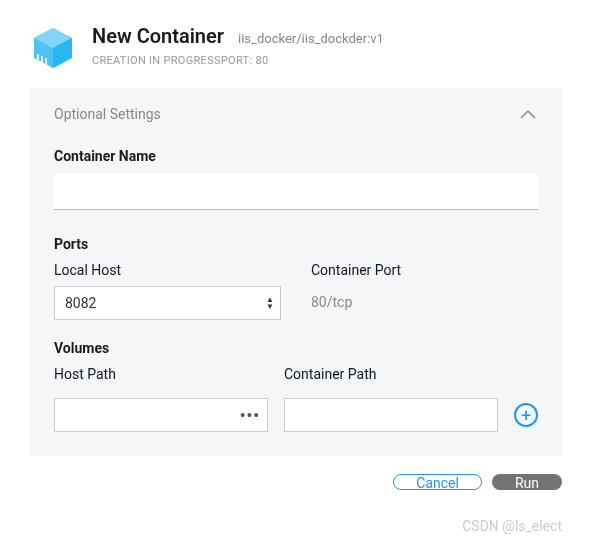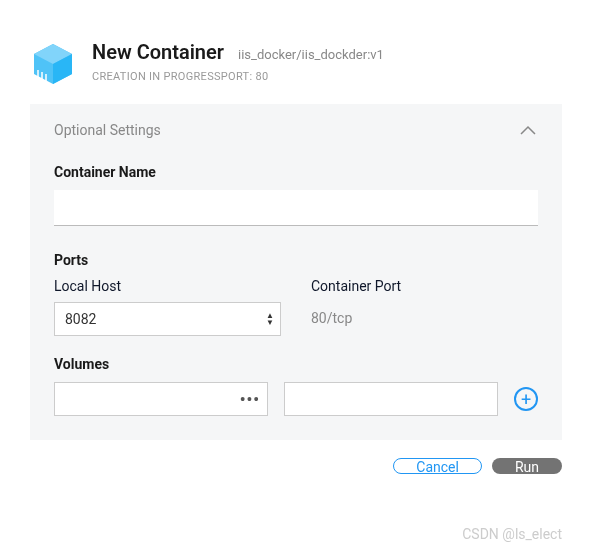--- a/index.html
+++ b/index.html
@@ -1,17 +1,17 @@
 <!DOCTYPE html>
 <html><head>
 <meta charset="utf-8">
 <style>
 *{box-sizing:border-box;margin:0;padding:0;font-family:-apple-system,BlinkMacSystemFont,"Segoe UI",Roboto,Arial,sans-serif}
 body{width:592px;height:552px;background:#fff;position:relative;color:#333}
-.header{display:flex;align-items:flex-start;padding:40px 30px 18px 30px;gap:16px}
+.header{display:flex;align-items:flex-start;padding:24px 30px 18px 30px;gap:16px}
 .cube-icon{width:46px;height:46px;position:relative;flex-shrink:0}
 .title-row{display:flex;align-items:baseline;gap:14px}
 .title{font-size:20px;font-weight:600;color:#1a1a1a}
 .image-tag{font-size:13px;color:#888}
 .meta-row{display:flex;margin-top:6px}
 .meta{font-size:11px;color:#999;letter-spacing:.3px}
 .panel{margin:0 30px;background:#f5f6f7;padding:0}
 .panel-header{display:flex;justify-content:space-between;align-items:center;padding:18px 24px 14px 24px;cursor:pointer}
 .panel-title{font-size:14px;color:#888}
 .chevron{width:20px;height:14px}
@@ -28,21 +28,21 @@
 .static-val{font-size:14px;color:#888;padding-top:8px}
 .vol-row{display:flex;gap:16px;align-items:center}
 .vol-col{flex:1}
 .ell-wrap{position:relative}
 .ell{position:absolute;right:8px;top:50%;transform:translateY(-50%);font-size:16px;color:#555;letter-spacing:1px;font-weight:700}
 .add-btn{width:24px;height:24px;border:2px solid #2196f3;border-radius:50%;display:flex;align-items:center;justify-content:center;color:#2196f3;font-size:18px;font-weight:400;cursor:pointer;flex-shrink:0}
 .footer{display:flex;justify-content:flex-end;gap:10px;padding:18px 30px}
 .btn{height:16px;padding:0 22px;border-radius:9px;font-size:14px;cursor:pointer;border:1px solid transparent}
 .btn-cancel{background:#fff;border-color:#2196f3;color:#2196f3}
 .btn-run{background:#737373;color:#fff}
-.watermark{position:absolute;bottom:10px;right:30px;font-size:14px;color:#ccc}
+.watermark{position:absolute;bottom:18px;right:30px;font-size:14px;color:#ccc}
 .ports-section{margin-top:4px;margin-bottom:20px}
 .volumes-section{margin-top:4px}
 </style>
 </head>
 <body>
 
 <div class="header">
   <div class="cube-icon">
     <svg viewBox="0 0 46 46" width="46" height="46">
       <polygon points="23,4 42,14 42,34 23,44 4,34 4,14" fill="#4fc3f7"></polygon>
@@ -93,20 +93,29 @@
         </div>
         <div class="col">
           <div class="field-label">Container Port</div>
           <div class="static-val">80/tcp</div>
         </div>
       </div>
     </div>
 
     <div class="volumes-section">
       <div class="section-label">Volumes</div>
+      <div class="input-row" style="margin-bottom:8px">
+        <div class="vol-col">
+            <div class="field-label">Host Path</div>
+          </div>
+        <div class="vol-col">
+            <div class="field-label">Container Path</div>
+          </div>
+        <div style="width:24px"></div>
+      </div>
       <div class="vol-row">
         <div class="vol-col ell-wrap">
           <input class="text-input" type="text" value="" style="">
           <span class="ell">•••</span>
         </div>
         <div class="vol-col">
           <input class="text-input" type="text" value="" style="">
         </div>
         <div class="add-btn">+</div>
       </div>

